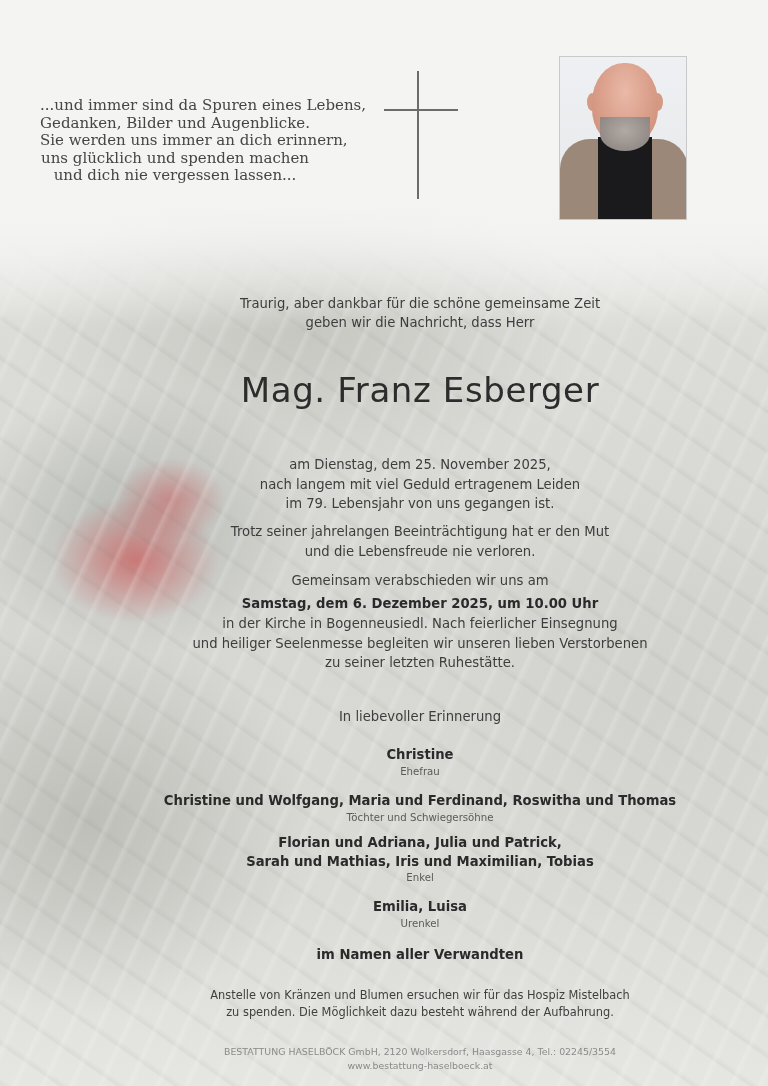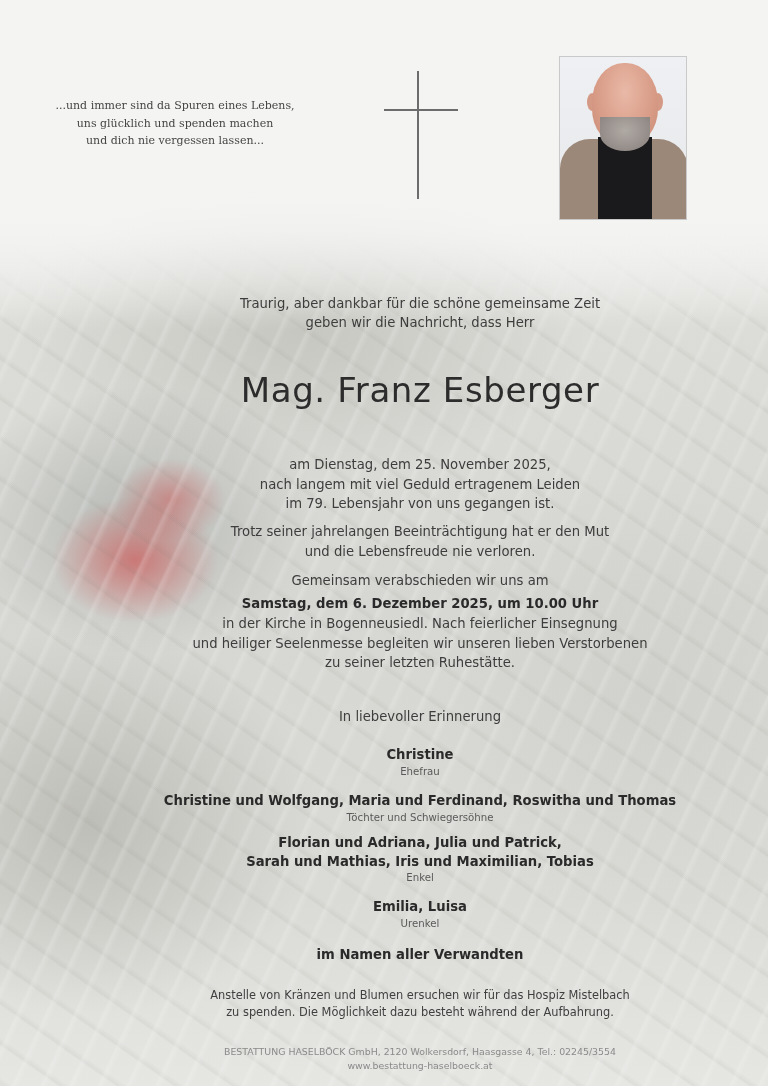--- a/index.html
+++ b/index.html
@@ -36,21 +36,21 @@
   .top-fade {
     position: absolute; left: 0; right: 0; top: 0; height: 330px;
     background: linear-gradient(to bottom, rgba(244,244,243,1) 0px, rgba(244,244,243,0.95) 200px, rgba(244,244,243,0) 330px);
   }
   .content { position: absolute; inset: 0; }
 
   .verse {
     position: absolute; left: 40px; top: 97px; width: 270px;
     text-align: center;
     font-family: "DejaVu Serif", "Liberation Serif", serif;
-    font-size: 11px; line-height: 17.5px; color: #454545;
+    font-size: 15px; line-height: 17.5px; color: #454545;
   }
   .verse div { white-space: nowrap; }
 
   .cross {
     position: absolute; left: 384px; top: 71px; width: 74px; height: 128px;
   }
   .cross .v {
     position: absolute; left: 33px; top: 0; width: 2px; height: 128px;
     background: #6c6c6c;
   }
@@ -126,20 +126,22 @@
 
 <div class="page">
   <div class="bg"></div>
   <div class="bg-strands"></div>
   <div class="top-fade"></div>
 
   <div class="content">
 
     <div class="verse">
       <div>...und immer sind da Spuren eines Lebens,</div>
+      <div>Gedanken, Bilder und Augenblicke.</div>
+      <div>Sie werden uns immer an dich erinnern,</div>
       <div>uns glücklich und spenden machen</div>
       <div>und dich nie vergessen lassen...</div>
     </div>
 
     <div class="cross">
       <div class="v"></div>
       <div class="h"></div>
     </div>
 
     <div class="photo">

